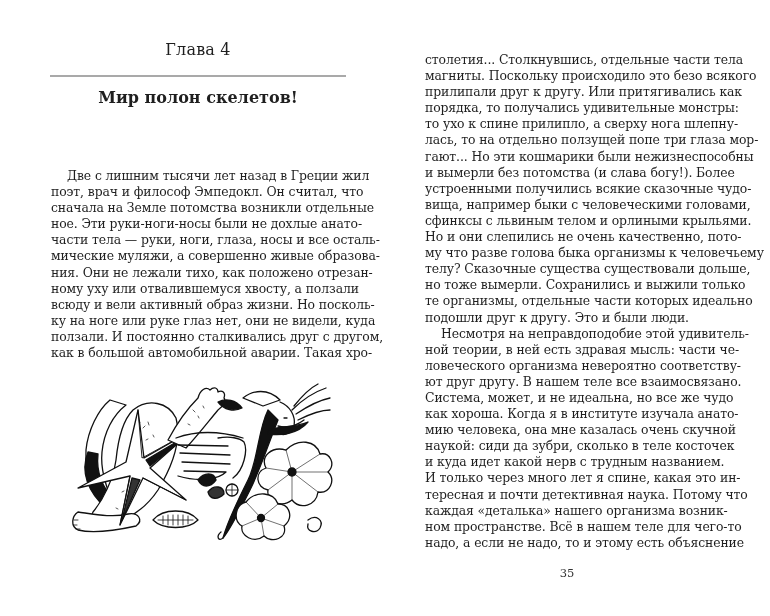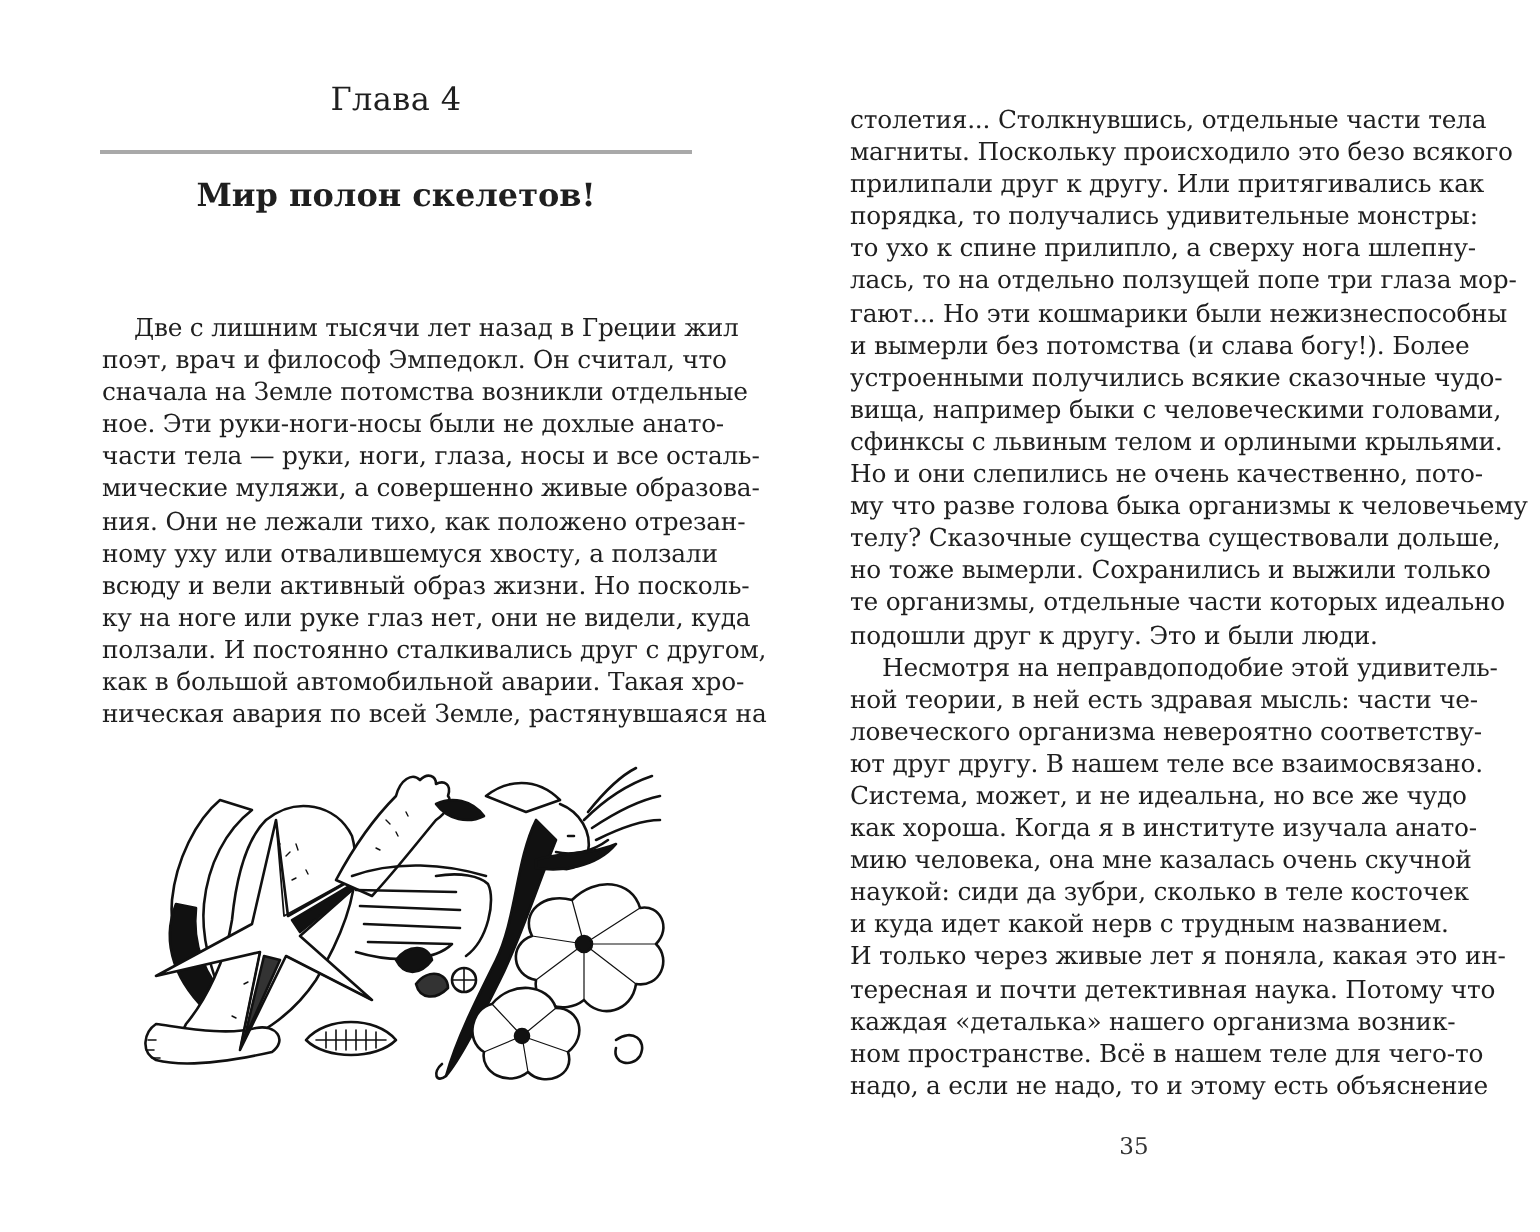--- a/index.html
+++ b/index.html
@@ -67,21 +67,21 @@
     .text-block .line.last {
       text-align-last: left;
     }
     .text-block .line.indent {
       padding-left: 16px;
     }
 
     #left-text {
       left: 51px;
       width: 295px;
-      top: 156px;
+      top: 168px;
     }
     #right-text {
       left: 40px;
       width: 296px;
       top: 52px;
     }
 
     .illustration {
       position: absolute;
       left: 58px;
@@ -114,21 +114,20 @@
       <span class="line">сначала на Земле потомства возникли отдельные</span>
       <span class="line">ное. Эти руки-ноги-носы были не дохлые анато-</span>
       <span class="line">части тела — руки, ноги, глаза, носы и все осталь-</span>
       <span class="line">мические муляжи, а совершенно живые образова-</span>
       <span class="line">ния. Они не лежали тихо, как положено отрезан-</span>
       <span class="line">ному уху или отвалившемуся хвосту, а ползали</span>
       <span class="line">всюду и вели активный образ жизни. Но посколь-</span>
       <span class="line">ку на ноге или руке глаз нет, они не видели, куда</span>
       <span class="line">ползали. И постоянно сталкивались друг с другом,</span>
       <span class="line">как в большой автомобильной аварии. Такая хро-</span>
-      <span class="line">ническая авария по всей Земле, растянувшаяся на</span>
     </div>
 
   <svg class="illustration" viewBox="0 0 275 165" xmlns="http://www.w3.org/2000/svg">
     <g fill="none" stroke="#111" stroke-width="1.3" stroke-linecap="round" stroke-linejoin="round">
 
       <path d="M52 20 C40 30 30 50 28 70 C26 95 40 115 55 125 C50 110 42 92 44 72 C46 52 55 35 68 25 Z" fill="#fff"></path>
       <path d="M30 72 C22 92 30 112 48 128 L58 122 C44 108 38 92 40 74 Z" fill="#111"></path>
 
       <path d="M75 30 C90 18 110 22 118 38 C124 60 115 85 100 110 C88 128 70 140 50 145 C40 146 30 140 35 132 C45 120 55 100 58 80 C60 60 65 40 75 30 Z" fill="#fff"></path>
 
@@ -208,20 +207,20 @@
       <span class="line last">подошли друг к другу. Это и были люди.</span>
       <span class="line indent">Несмотря на неправдоподобие этой удивитель-</span>
       <span class="line">ной теории, в ней есть здравая мысль: части че-</span>
       <span class="line">ловеческого организма невероятно соответству-</span>
       <span class="line">ют друг другу. В нашем теле все взаимосвязано.</span>
       <span class="line">Система, может, и не идеальна, но все же чудо</span>
       <span class="line">как хороша. Когда я в институте изучала анато-</span>
       <span class="line">мию человека, она мне казалась очень скучной</span>
       <span class="line">наукой: сиди да зубри, сколько в теле косточек</span>
       <span class="line">и куда идет какой нерв с трудным названием.</span>
-      <span class="line">И только через живые лет я поняла, какая это ин-</span>
+      <span class="line">И только через много лет я спине, какая это ин-</span>
       <span class="line">тересная и почти детективная наука. Потому что</span>
       <span class="line">каждая «деталька» нашего организма возник-</span>
       <span class="line">ном пространстве. Всё в нашем теле для чего-то</span>
       <span class="line">надо, а если не надо, то и этому есть объяснение</span>
     </div>
   <div class="page-number">35</div>
 </div>
 
 </body></html>

